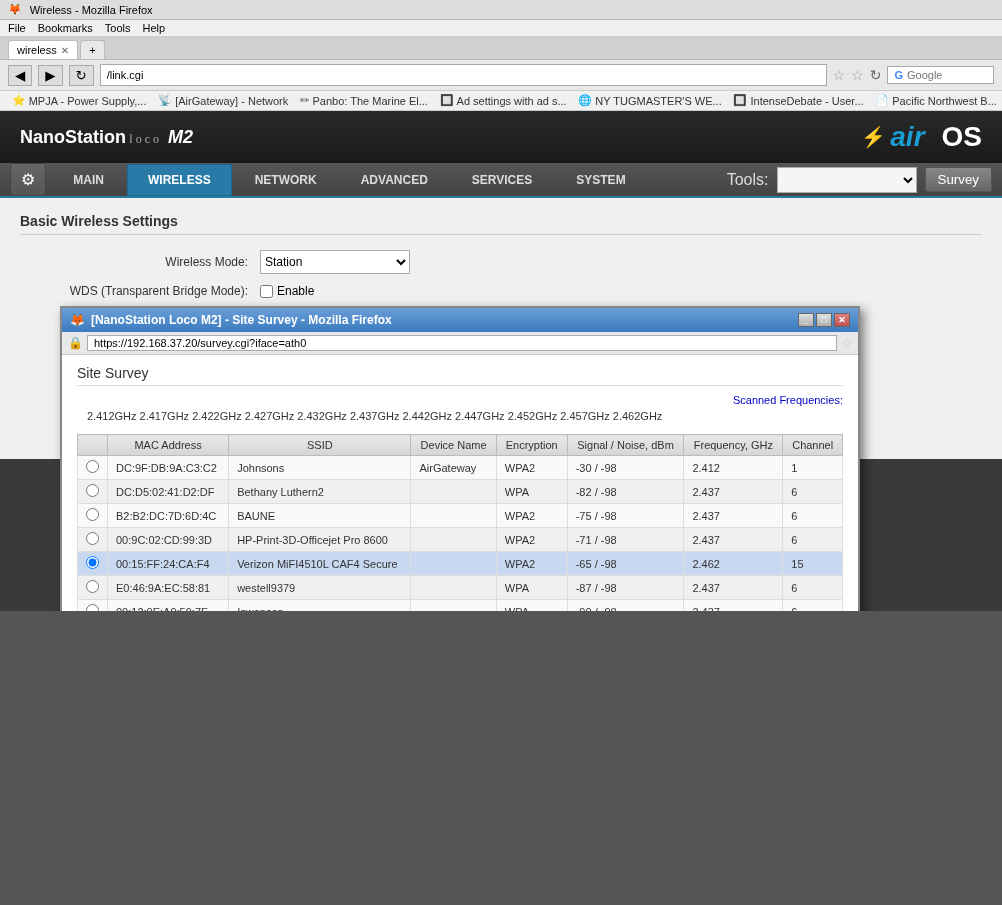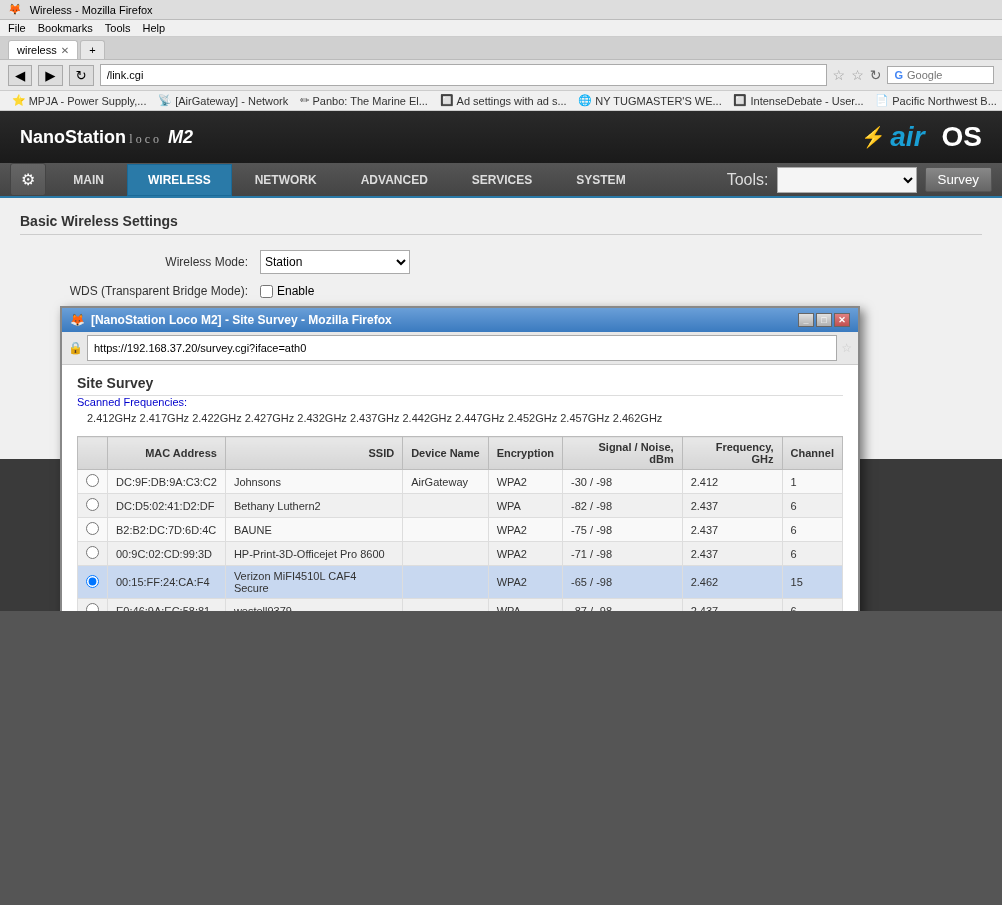--- a/index.html
+++ b/index.html
@@ -270,59 +270,60 @@
       align-items: center;
       gap: 4px;
       border-bottom: 1px solid #ccc;
     }
     .popup-address {
       background: white;
       border: 1px solid #aaa;
       padding: 2px 6px;
       font-size: 11px;
       flex: 1;
-      height: 26px;
+      height: 16px;
     }
     .popup-body {
       background: white;
       padding: 10px 15px;
     }
     .site-survey-title {
       font-size: 14px;
-      font-weight: bold;
-      color: #333;
-      margin-bottom: 0;
+      font-weight: normal;
+      color: #333;
+      margin-bottom: 8px;
       border-bottom: 1px solid #ddd;
       padding-bottom: 4px;
     }
     .scanned-freq-label {
       color: #0000cc;
       font-size: 11px;
       margin-bottom: 4px;
+      text-align: right;
     }
     .scanned-freq-value {
       font-size: 11px;
       color: #333;
       margin-bottom: 12px;
       margin-left: 10px;
     }
 
     
     .survey-table {
       width: 100%;
       border-collapse: collapse;
       font-size: 11px;
     }
     .survey-table th {
       background: linear-gradient(to bottom, #e8e8e8, #d5d5d5);
       border: 1px solid #bbb;
       padding: 4px 8px;
-      text-align: right;
-      color: #333;
-      font-weight: bold;
+      text-align: center;
+      color: #333;
+      font-weight: normal;
     }
     .survey-table td {
       border: 1px solid #ddd;
       padding: 4px 8px;
       color: #333;
     }
     .survey-table tr:nth-child(odd) td {
       background: #f9f9f9;
     }
     .survey-table tr:nth-child(even) td {

